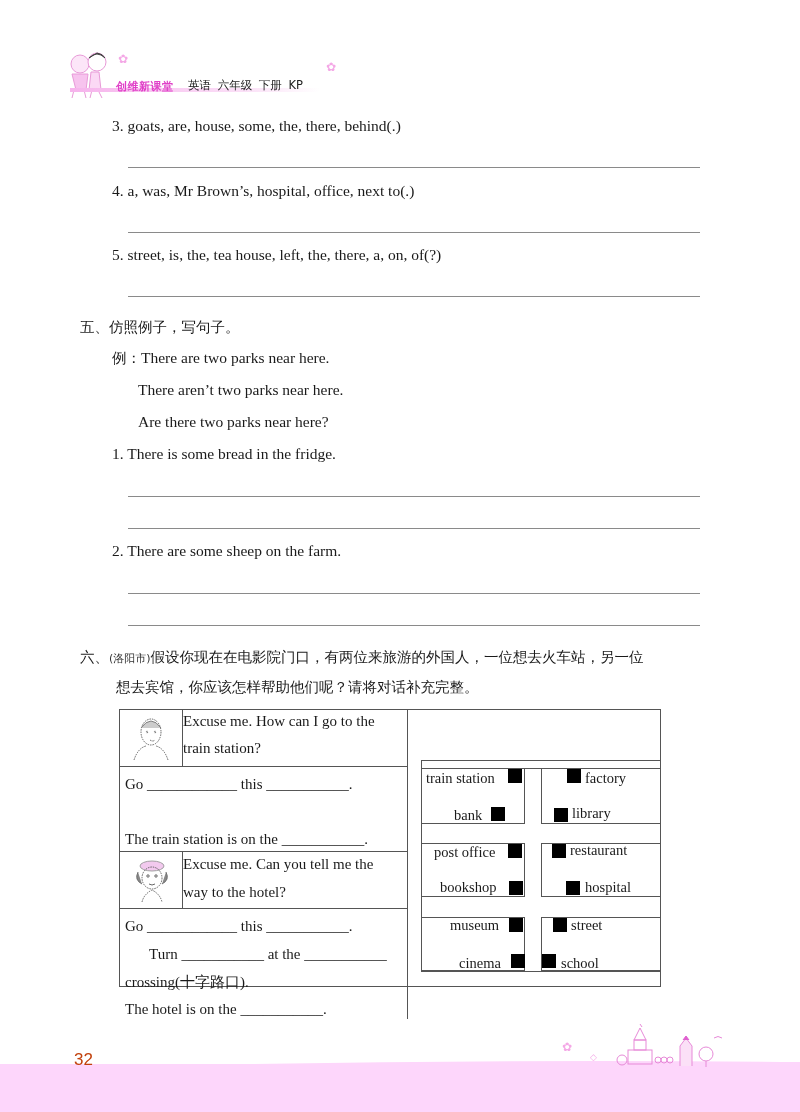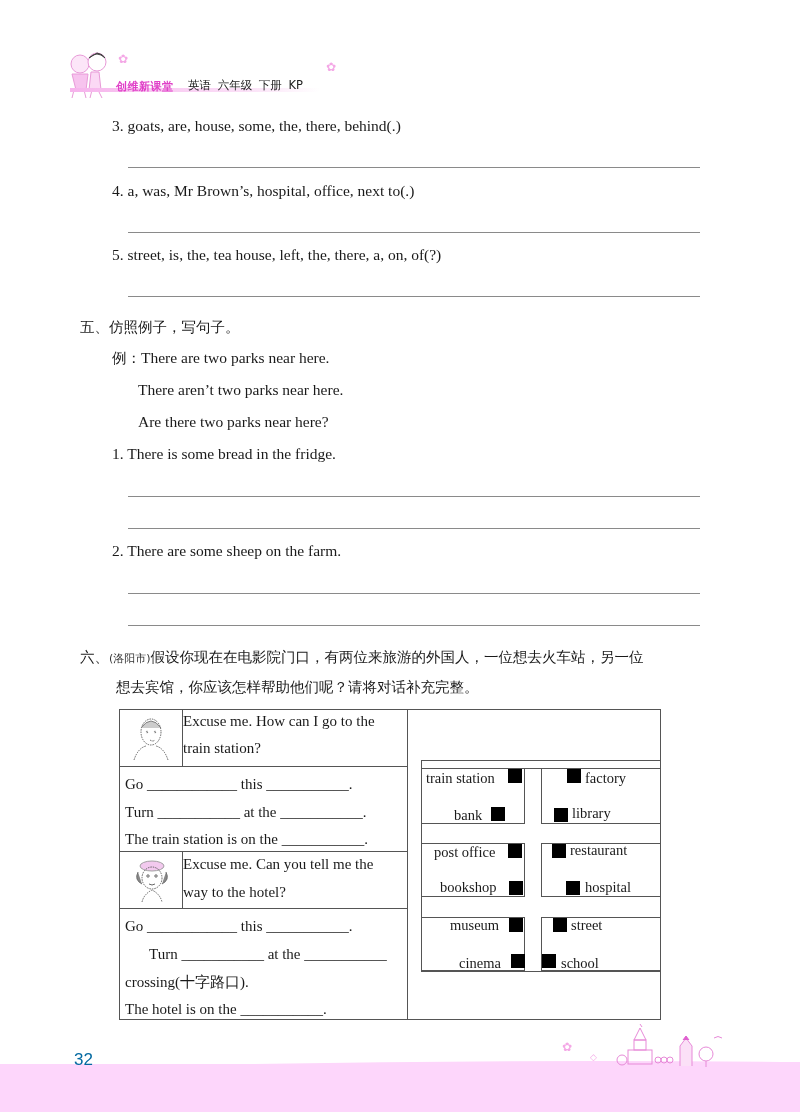--- a/index.html
+++ b/index.html
@@ -17,35 +17,35 @@
   .header-text { left: 188px; top: 78px; font-family: "DejaVu Sans", sans-serif; font-size: 11.5px; color: #222; word-spacing: 3px; }
   .kids { left: 64px; top: 50px; width: 52px; height: 50px; }
   .sparkle { font-size: 12px; color: #f4a8e6; font-family: "DejaVu Sans", sans-serif; }
 
   .line { height: 0; border-top: 1.5px solid #8a8a8a; left: 128px; width: 572px; }
   .q { font-size: 15.5px; }
   .cn { font-family: "DejaVu Sans", sans-serif; font-size: 14.5px; }
   .cn-small { font-family: "DejaVu Sans", sans-serif; font-size: 11px; color: #333; }
 
   
-  .tbl { left: 119px; top: 709px; width: 542px; height: 311px; border: 1.5px solid #555; box-sizing: border-box; font-family: Liberation Serif, serif; }
+  .tbl { left: 119px; top: 709px; width: 542px; height: 278px; border: 1.5px solid #555; box-sizing: border-box; font-family: Liberation Serif, serif; }
   .vdiv { position: absolute; border-left: 1.5px solid #555; }
   .hdiv { position: absolute; border-top: 1.5px solid #555; }
   .cell-text { position: absolute; font-size: 15px; white-space: nowrap; }
   .portrait { position: absolute; }
 
   
   .map { left: 421px; top: 760px; width: 212px; height: 212px; }
   .map-outer { position: absolute; left: 0; top: 0; width: 238px; height: 210px; border: 1.2px solid #555; }
   .block { position: absolute; border: 1.2px solid #555; background: #fff; box-sizing: border-box; }
   .road-line { position: absolute; border-top: 1.2px solid #555; }
   .sq { position: absolute; width: 14px; height: 14px; background: #000; }
   .place { position: absolute; font-size: 14.5px; white-space: nowrap; }
 
-  .page-num { left: 74px; top: 1050px; font-family: "Liberation Sans", sans-serif; font-size: 17px; color: #0369a1; }
+  .page-num { left: 74px; top: 1050px; font-family: "Liberation Sans", sans-serif; font-size: 17px; color: #c2410c; }
   .footer-band { left: 0; top: 1064px; width: 800px; height: 48px; background: #fdd6fb; }
   .footer-wave { left: 0; top: 1050px; width: 800px; height: 20px; }
 </style>
 </head>
 <body>
 
 <svg class="abs kids" viewBox="0 0 52 50">
   <g fill="none" stroke="#e89ad8" stroke-width="1">
     <circle cx="16" cy="14" r="9" fill="#fce6f8"></circle>
     <circle cx="33" cy="12" r="9" fill="#fff"></circle>
@@ -114,21 +114,20 @@
       <path d="M11 14 q10 -14 20 0" stroke="#777" stroke-dasharray="none" fill="#ccc"></path>
       <circle cx="17" cy="18" r="0.8"></circle>
         <circle cx="25" cy="18" r="0.8"></circle>
       <path d="M20 26 q3 2 5 0"></path>
       <path d="M4 46 q4 -12 12 -14 M38 46 q-4 -12 -12 -14"></path>
     </g>
   </svg>
   <div class="cell-text" style="left:63px;top:3px;">Excuse me. How can I go to the</div>
   <div class="cell-text" style="left:63px;top:30px;">train station?</div>
   <div class="cell-text" style="left:5px;top:66px;">Go ____________ this ___________.</div>
-  <div class="cell-text" style="left:5px;top:94px;">Turn ___________ at the ___________.</div>
   <div class="cell-text" style="left:5px;top:121px;">The train station is on the ___________.</div>
 
   <svg class="portrait" style="left:10px;top:146px;" width="44" height="48" viewBox="0 0 44 48">
     <g fill="none" stroke="#555" stroke-width="0.9">
       <ellipse cx="22" cy="10" rx="12" ry="5" fill="#f2c9ee" stroke="#999"></ellipse>
       <path d="M8 16 q-4 8 4 12 M36 16 q4 8 -4 12" fill="#888" stroke="#666"></path>
       <ellipse cx="22" cy="22" rx="10" ry="11" stroke-dasharray="1.5 1"></ellipse>
       <circle cx="18" cy="20" r="1.2"></circle>
         <circle cx="26" cy="20" r="1.2"></circle>
       <path d="M19 28 q3 2 6 0"></path>

